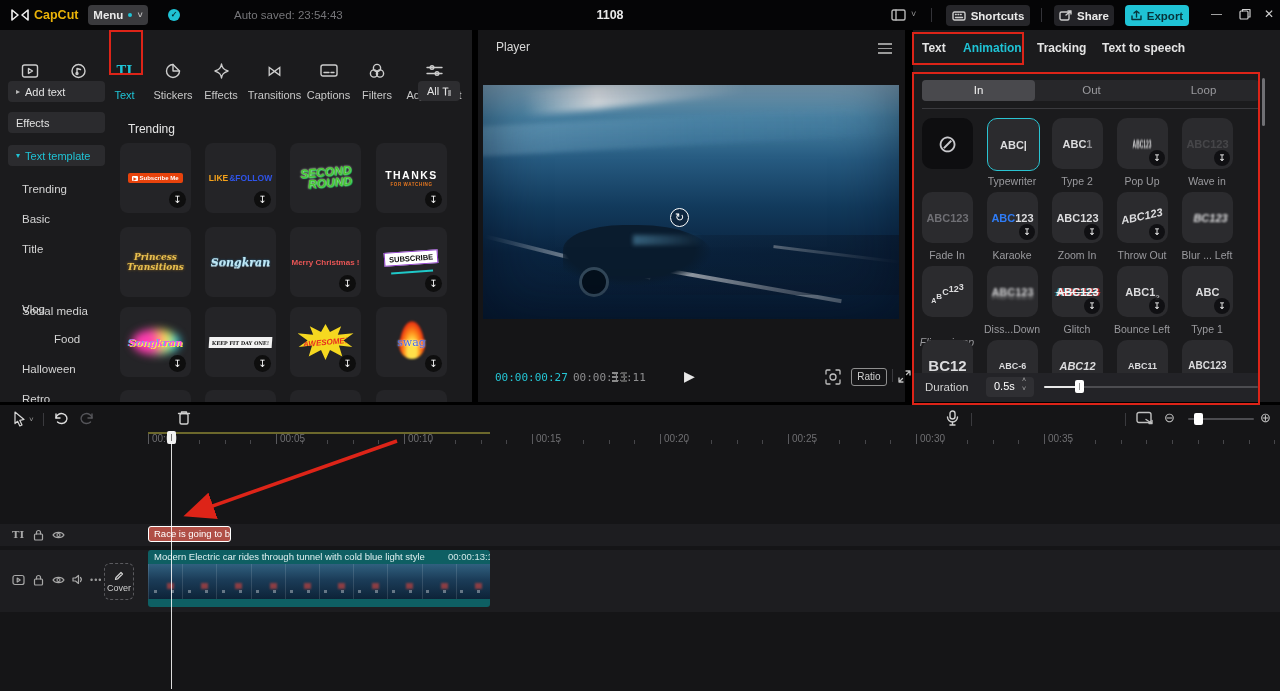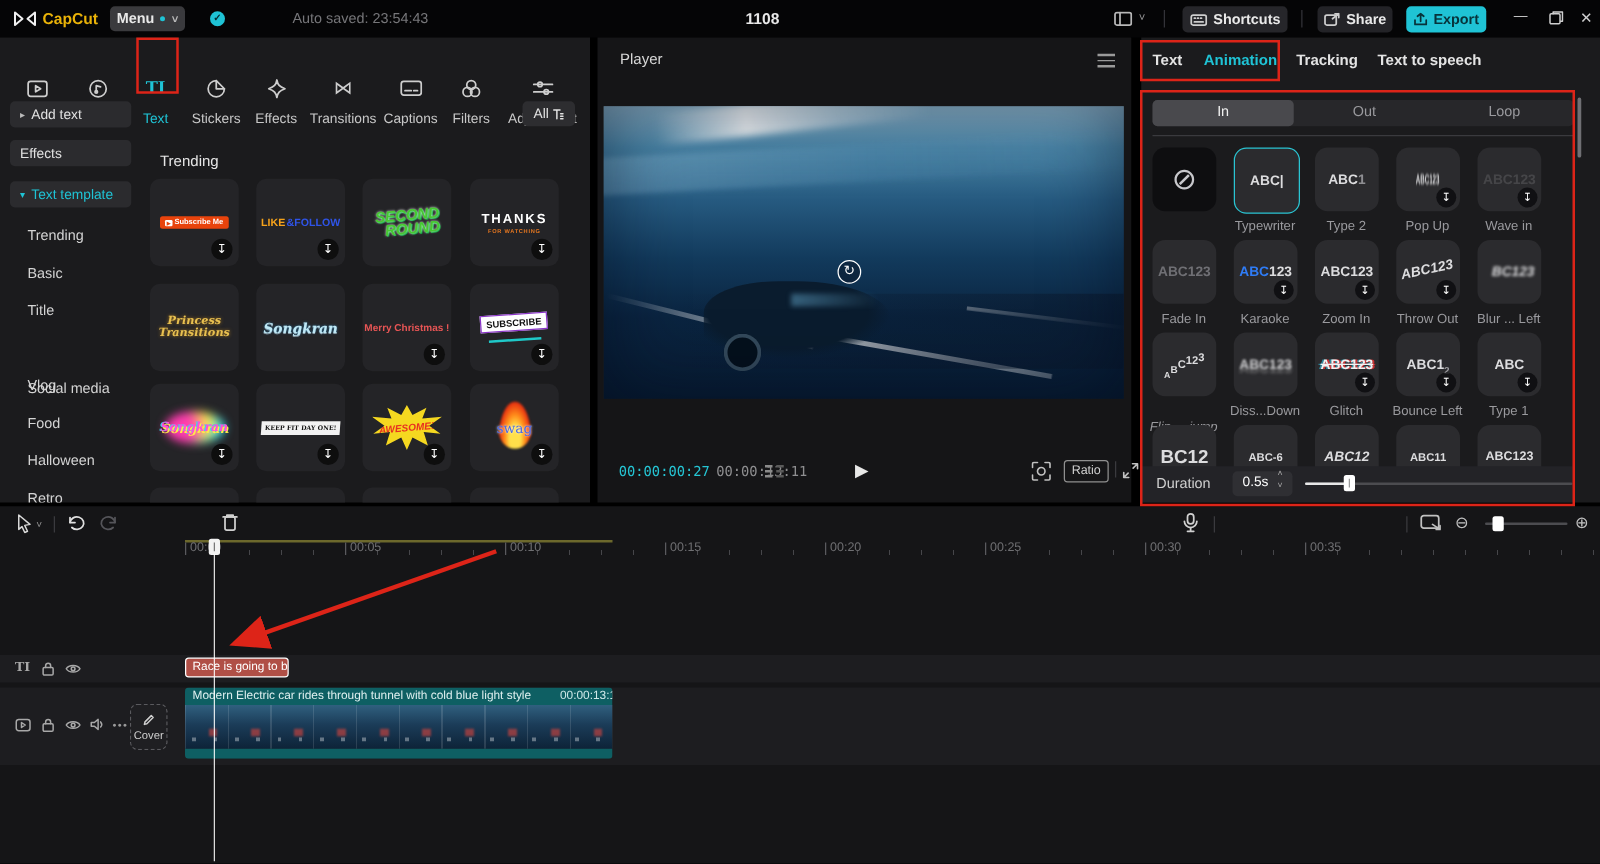--- a/index.html
+++ b/index.html
@@ -213,21 +213,21 @@
   <div class="side-btn" style="top:115px;color:#1fc3d5;">
     <span style="font-size:8px;">▾</span>
     <span>Text template</span>
   </div>
   <div class="ab" style="left:0;top:140px;width:113px;height:232px;overflow:hidden;">
     <span class="cat teal" style="top:13px;">Trending</span>
     <span class="cat" style="top:43px;">Basic</span>
     <span class="cat" style="top:73px;">Title</span>
     <span class="cat" style="top:103px;margin-top:32px;">Social media</span>
     <span class="cat" style="top:133px;">Vlog</span>
-    <span class="cat" style="top:163px;">Food</span>
+    <span class="cat" style="top:163px;margin-left:32px;">Food</span>
     <span class="cat" style="top:193px;">Halloween</span>
     <span class="cat" style="top:223px;">Retro</span>
   </div>
 </div>
 
 <div class="ab" style="left:113px;top:30px;width:359px;height:316px;overflow:hidden;">
   <div class="ab" style="left:305px;top:51px;width:42px;height:20px;background:#2d2d30;border-radius:4px;display:flex;align-items:center;justify-content:center;gap:3px;">
     <span style="font-size:11px;color:#e2e2e2;">All</span>
     <svg class="svgi" width="9" height="9" viewBox="0 0 9 9" style="stroke:#e2e2e2;stroke-width:1.2;">
         <path d="M1 1 H6 M3.5 1 V8"></path>

